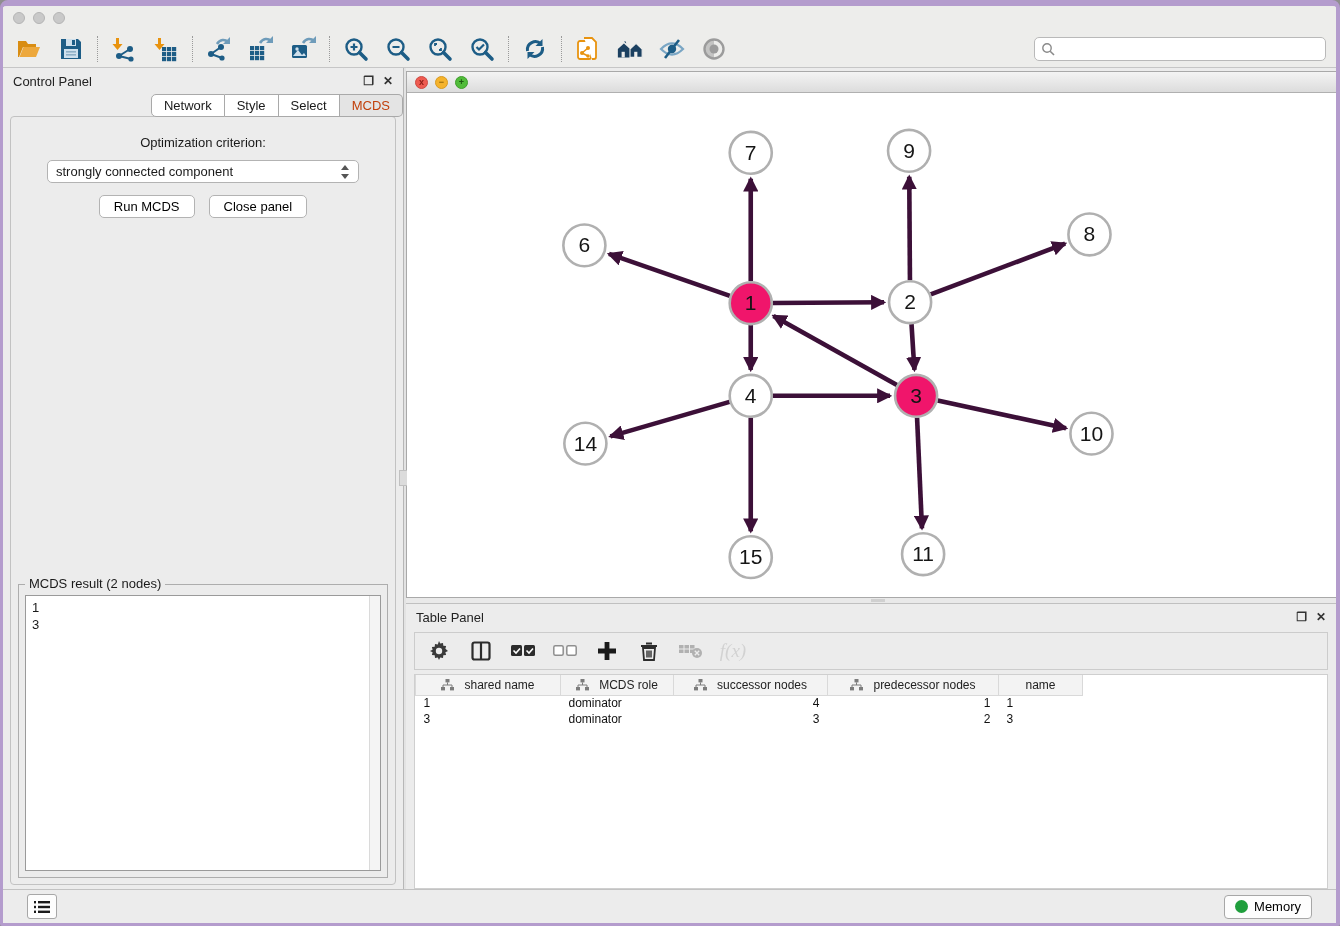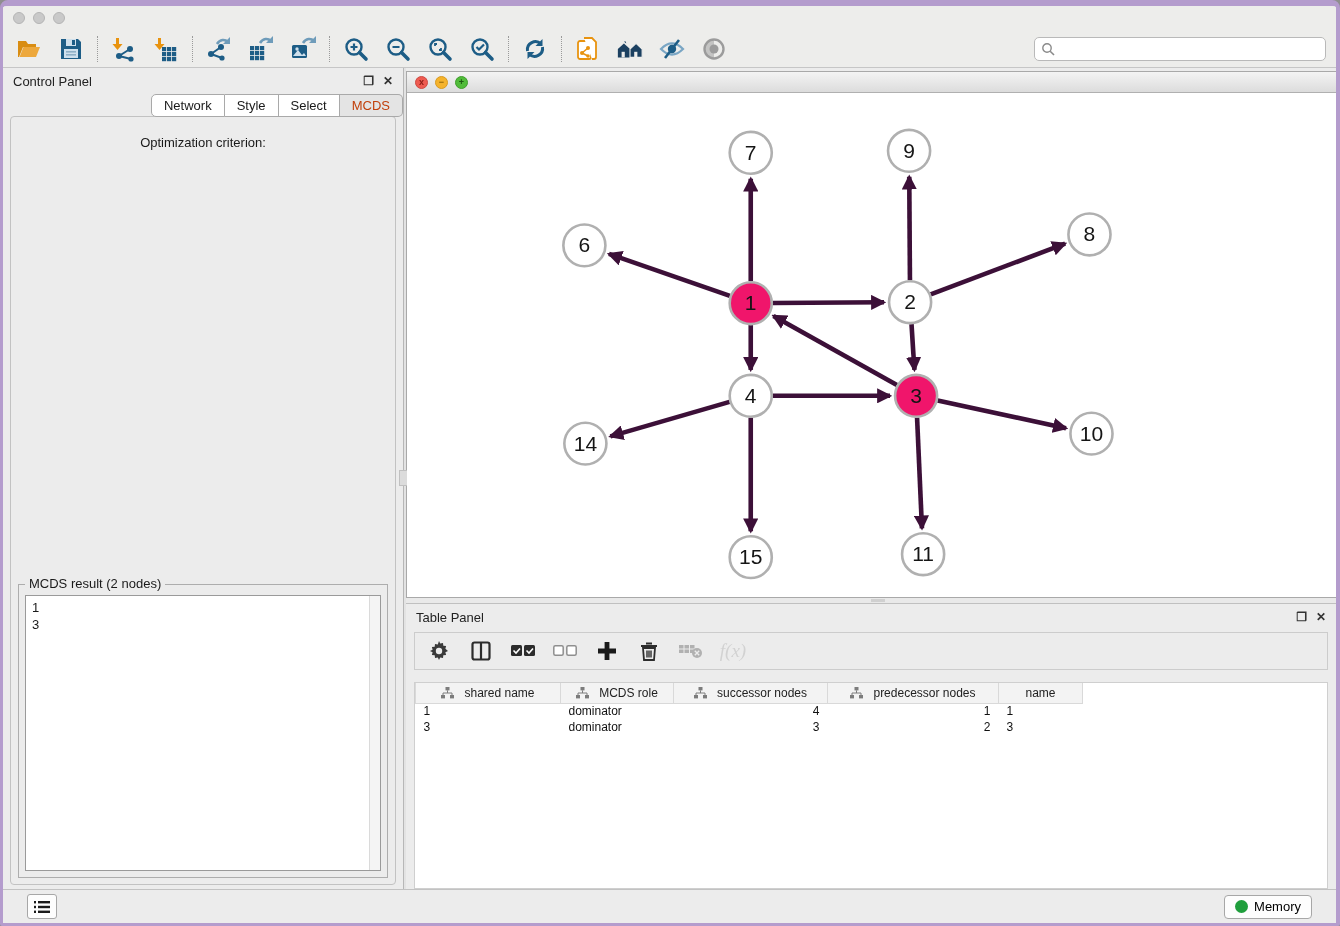--- a/index.html
+++ b/index.html
@@ -65,21 +65,21 @@
   .nl{ width:13px; height:13px; border-radius:50%; font-size:9px; font-weight:bold; display:flex; align-items:center; justify-content:center; cursor:pointer;}
   .nl.red{ background:#ee5b51; border:1px solid #ce4a42; color:#8c1d16;}
   .nl.yellow{ background:#f5b32c; border:1px solid #d99a1f; color:#90650a;}
   .nl.green{ background:#51bc3a; border:1px solid #3f9e2c; color:#1c5a12;}
   .net-title{ position:absolute; left:0; right:0; text-align:center; font-size:13px; color:#222;}
   .net-canvas{ flex:1; background:#fff; position:relative; overflow:hidden;}
   .net-canvas svg{ width:100%; height:100%; display:block;}
 
   
   .tpanel{ flex:1; background:#ececec; display:flex; flex-direction:column; min-height:0; border-top:1px solid #c0c0c0;}
-  .tp-toolbar{ margin:2px 8px 8px 8px; border:1px solid #cccccc; background:#ececec; height:38px; display:flex; align-items:center; gap:18px; padding:0 12px; flex:0 0 auto;}
+  .tp-toolbar{ margin:2px 8px 0 8px; border:1px solid #cccccc; background:#ececec; height:38px; display:flex; align-items:center; gap:18px; padding:0 12px; flex:0 0 auto;}
   .tp-ico{ display:flex; align-items:center; justify-content:center; width:24px; height:24px; cursor:pointer;}
   .tp-ico.disabled{ opacity:.45; cursor:default;}
   .fx{ font-family:"Liberation Serif", serif; font-style:italic; font-size:19px; color:#b3b3b3;}
   .tbl-wrap{ margin:4px 8px 0 8px; flex:1; background:#fff; border:1px solid #cfcfcf; overflow:hidden; min-height:0;}
   table.grid{ border-collapse:collapse; width:100%; table-layout:fixed; font-size:12px;}
   table.grid th{ background:#f3f3f3; border:1px solid #d9d9d9; border-top:none; height:20px; font-weight:normal; color:#222; position:relative; overflow:hidden;}
   table.grid th .th-inner{ display:flex; align-items:center; justify-content:center; gap:10px; padding:0 4px;}
   table.grid th svg{ flex:0 0 auto;}
   table.grid td{ height:16px; padding:0 8px; overflow:hidden; white-space:nowrap; color:#111;}
   .tp-tabs{ display:flex; justify-content:center; padding:5px 0 6px 0; flex:0 0 auto;}
@@ -287,20 +287,31 @@
         <span class="wicon">✕</span>
       </div>
       <div class="cp-tabs" id="cp-tabs">
           <span class="tab">Network</span>
           <span class="tab">Style</span>
           <span class="tab">Select</span>
           <span class="tab active">MCDS</span>
         </div>
       <div class="cp-content">
         <div class="opt-label">Optimization criterion:</div>
+        <div class="cp-select">
+          <span class="val">strongly connected component</span>
+          <svg width="10" height="16" viewBox="0 0 10 16">
+              <path d="M5 1l4 5H1z" fill="#555"></path>
+              <path d="M5 15l4-5H1z" fill="#555"></path>
+            </svg>
+        </div>
+        <div class="cp-btn-row">
+          <button class="btn">Run MCDS</button>
+          <button class="btn">Close panel</button>
+        </div>
         <div class="cp-spacer"></div>
         <div class="mcds-box">
           <div class="mcds-legend">MCDS result (2 nodes)</div>
           <div class="mcds-text" id="mcds-text">1
 3
             <div class="mcds-scroll"></div>
           </div>
         </div>
       </div>
     </div>

